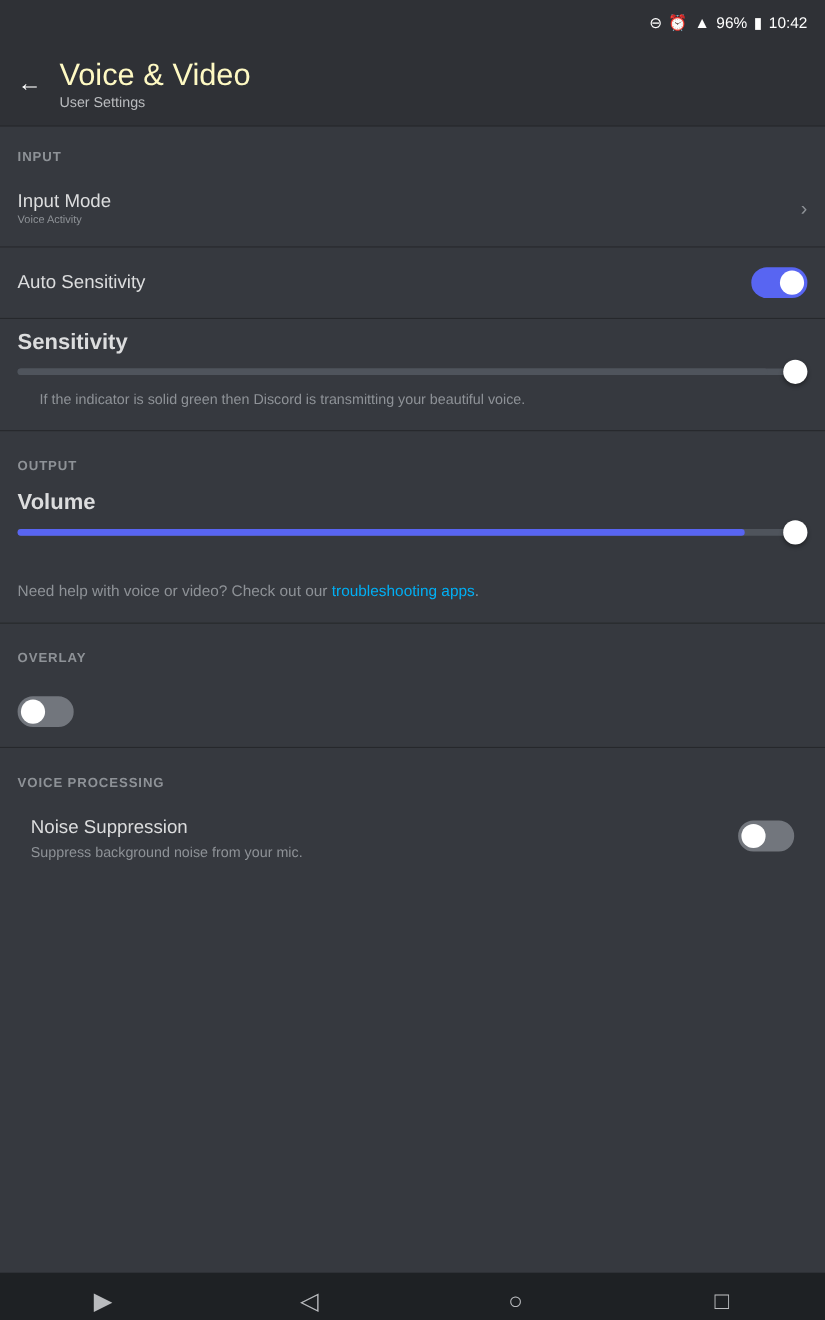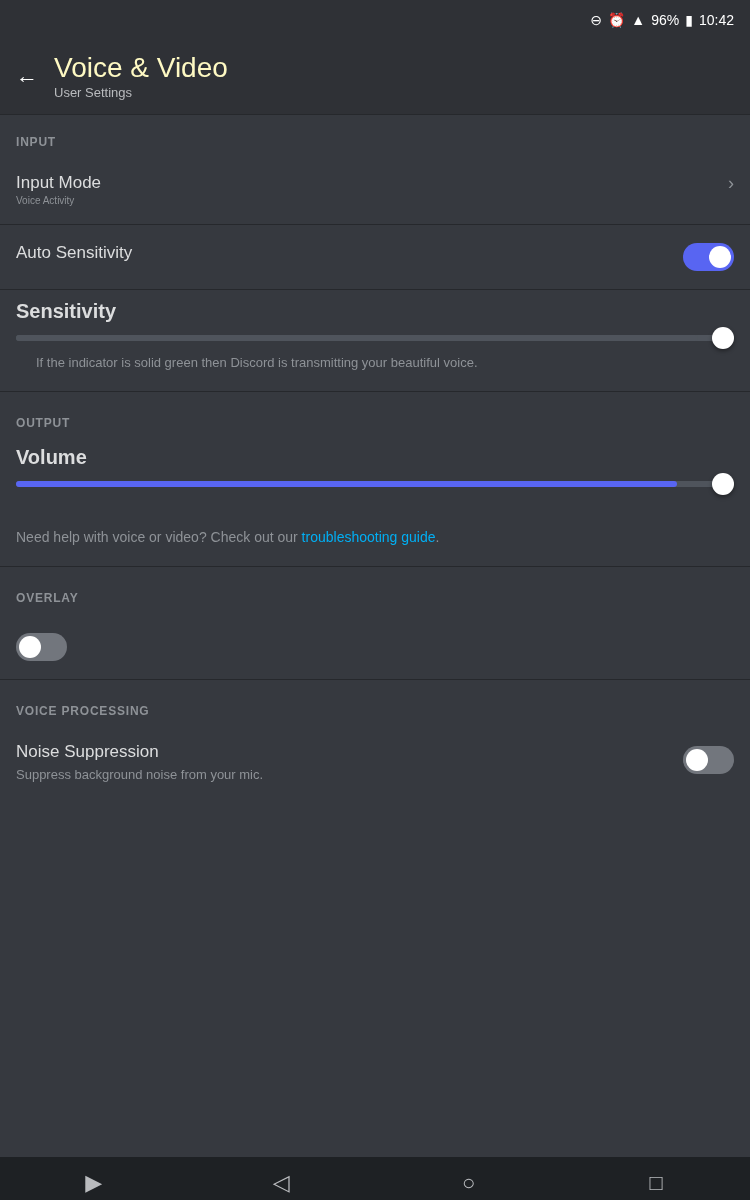--- a/index.html
+++ b/index.html
@@ -81,21 +81,21 @@
     .divider {
       height: 1px;
       background: #26282c;
       margin: 4px 0;
     }
 
     
     .row {
       padding: 14px 16px;
       display: flex;
-      align-items: flex-start;
+      align-items: center;
       justify-content: space-between;
     }
     .row-label {
       color: #dcddde;
       font-size: 17px;
       font-weight: 500;
     }
     .row-sublabel {
       color: #8e9297;
       font-size: 10px;
@@ -218,21 +218,21 @@
     }
     .overlay-desc {
       color: #8e9297;
       font-size: 13px;
       line-height: 1.45;
       max-width: 560px;
     }
 
     
     .noise-row {
-      padding: 14px 16px;
+      padding: 14px 28px;
       display: flex;
       align-items: flex-start;
       justify-content: space-between;
       gap: 12px;
     }
     .noise-text {}
     .noise-title {
       color: #dcddde;
       font-size: 17px;
       font-weight: 500;
@@ -329,21 +329,21 @@
 
   <div class="slider-section">
     <div class="slider-label">Volume</div>
     <div class="slider-track">
       <div class="slider-fill volume"></div>
       <div class="slider-thumb volume"></div>
     </div>
   </div>
 
   <div class="help-row">
-    <span>Need help with voice or video? Check out our </span><span class="help-link">troubleshooting guide</span><span>.</span>
+    <span>Need help with voice or video? Check out our </span><span class="help-link">troubleshooting apps</span><span>.</span>
   </div>
 
   <div class="divider"></div>
 
   <div class="section-header">OVERLAY</div>
 
   <div class="overlay-row">
     <div class="toggle off" style="margin-top:4px;flex-shrink:0;">
       <div class="toggle-thumb"></div>
     </div>

